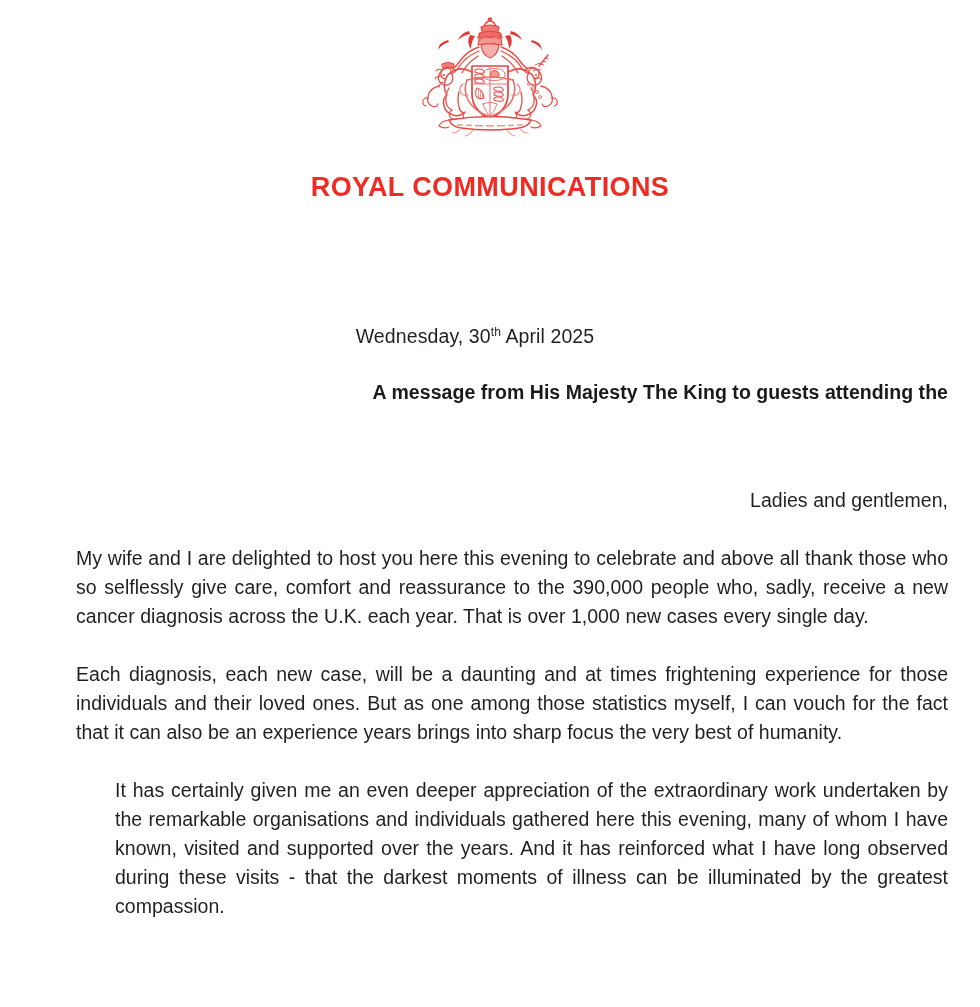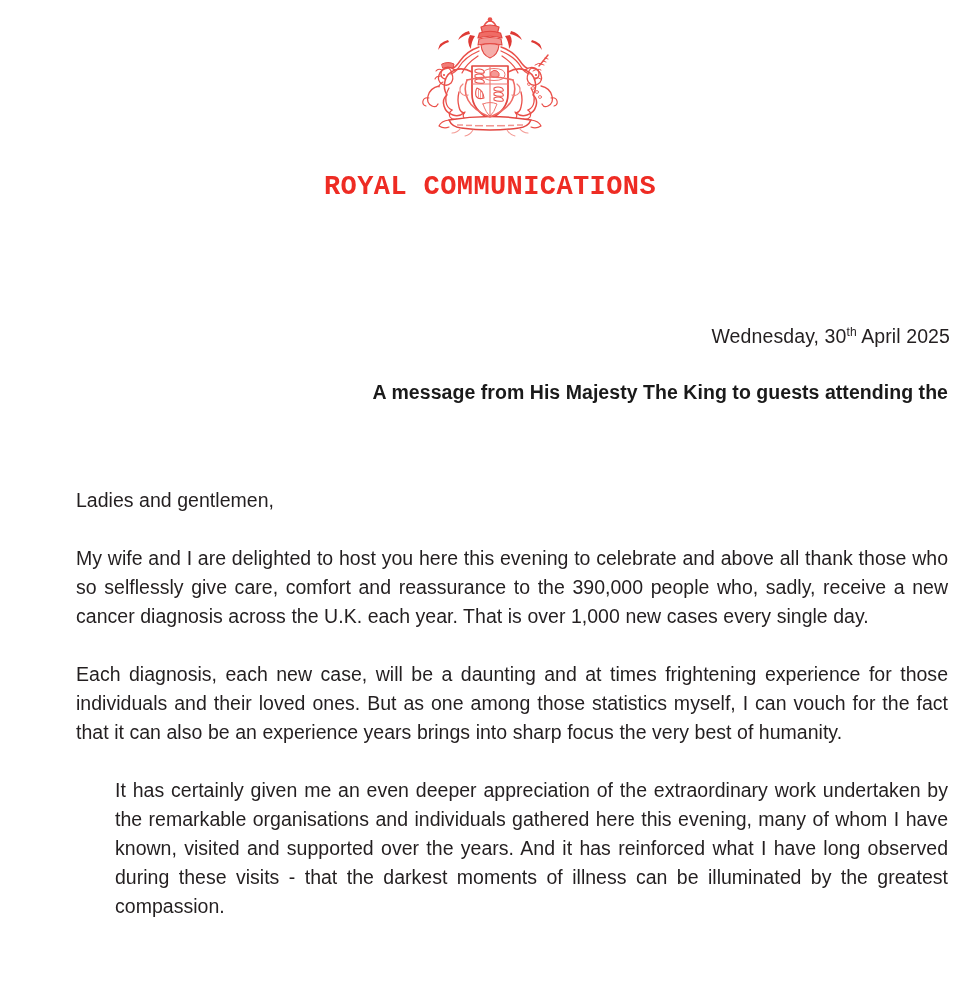--- a/index.html
+++ b/index.html
@@ -43,37 +43,37 @@
     box-sizing: border-box;
   }
 
   .crest {
     display: block;
     width: 150px;
     height: 138px;
   }
 
   .org-title {
-    font-family: Liberation Mono, monospace;
+    font-family: Liberation Sans, sans-serif;
     font-size: 27px;
     font-weight: 700;
     letter-spacing: 0.4px;
     color: #ee2c24;
     line-height: 1;
     margin-top: 22px;
     white-space: nowrap;
   }
 
   
   .date-line {
     position: absolute;
     top: 322px;
     left: 0;
     width: 950px;
-    text-align: right;
+    text-align: center;
     font-size: 19.5px;
     line-height: 28px;
     color: #231f20;
     letter-spacing: 0.1px;
   }
   .date-line sup {
     font-size: 0.62em;
     vertical-align: super;
     line-height: 0;
   }
@@ -104,21 +104,21 @@
   .para {
     font-size: 19.5px;
     line-height: 29px;
     color: #231f20;
     text-align: justify;
     text-justify: inter-word;
     margin: 0 0 29px 0;
     letter-spacing: 0.02px;
     word-spacing: 0.1px;
   }
-  .para.no-justify { text-align: left; }
+  .para.no-justify { text-align: right; }
   .para:last-child { margin-bottom: 0; margin-left: 39px; }
 </style>
 </head>
 <body>
 
 <div class="page">
 
   <div class="letterhead">
 
     <div class="crest-wrap">

